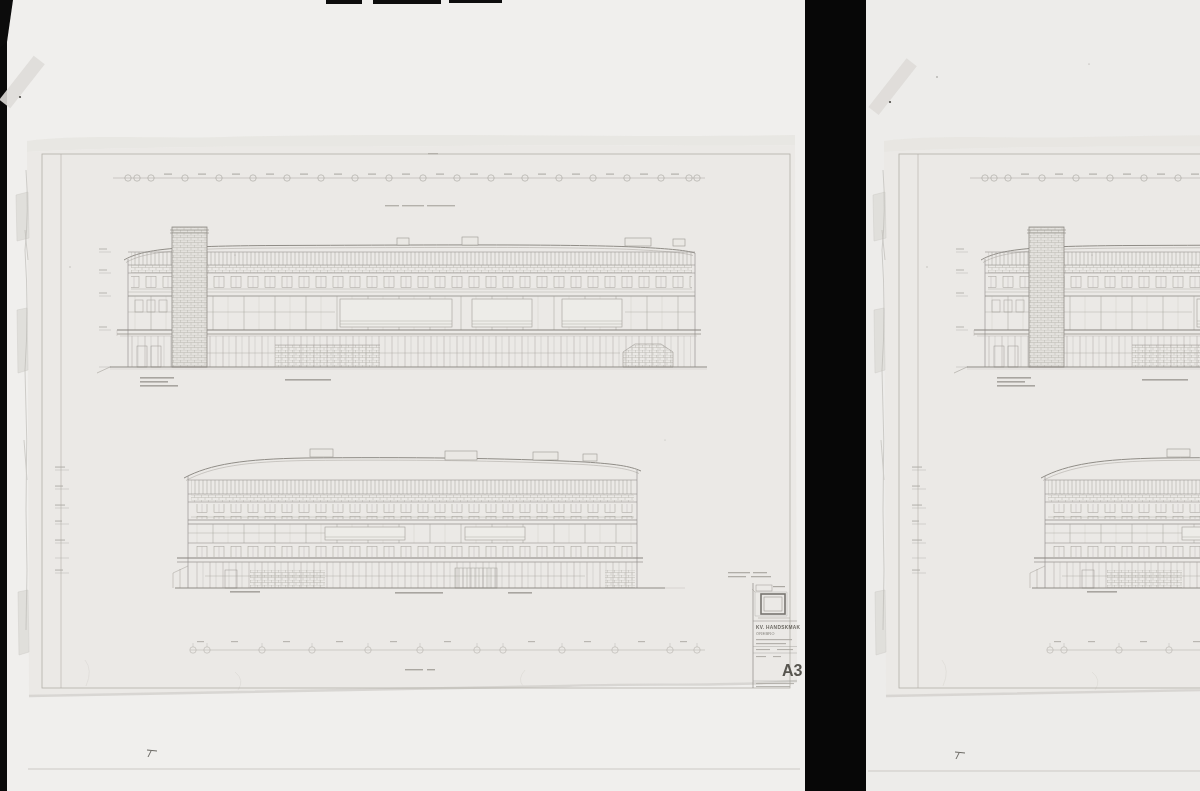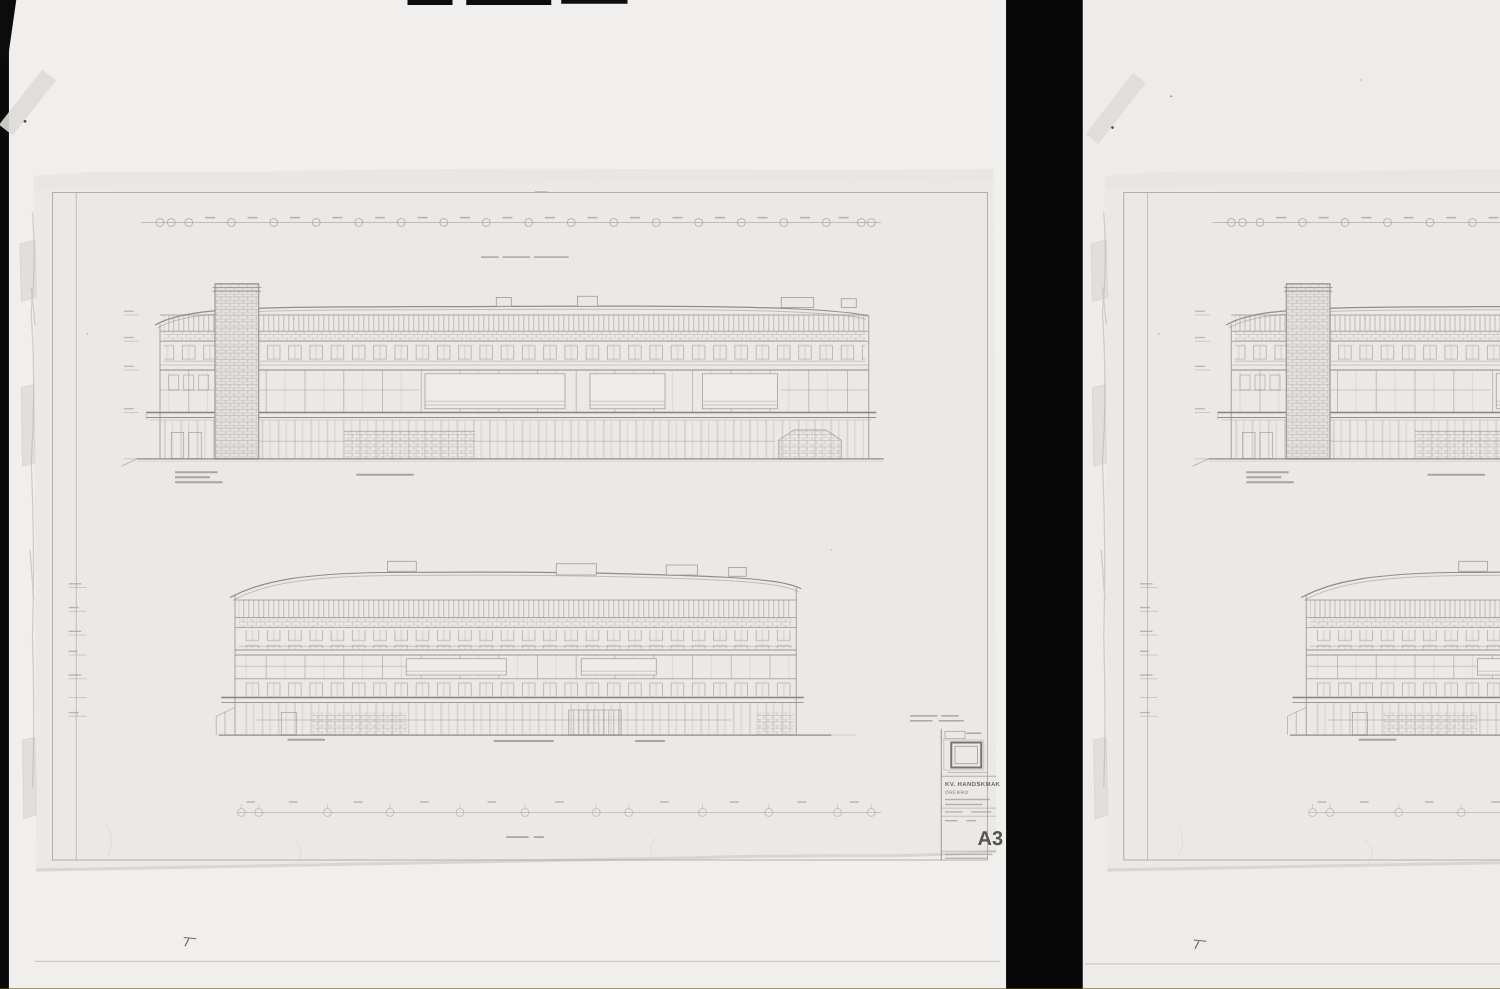--- a/index.html
+++ b/index.html
@@ -1,16 +1,16 @@
 <!DOCTYPE html>
 <html><head>
 <meta charset="utf-8">
 <style>
   html,body{margin:0;padding:0;background:#0a0a0a;}
-  #stage{position:relative;width:1200px;height:791px;overflow:hidden;background:#fde047;
+  #stage{position:relative;width:1200px;height:791px;overflow:hidden;background:#4d7c0f;
          font-family:"Liberation Sans",sans-serif;}
   svg{position:absolute;left:0;top:0;}
   text{font-family:"Liberation Sans",sans-serif;}
 </style>
 </head>
 <body>
 
 <div id="stage">
 <svg width="1200" height="791" viewBox="0 0 1200 791">
   <defs>

